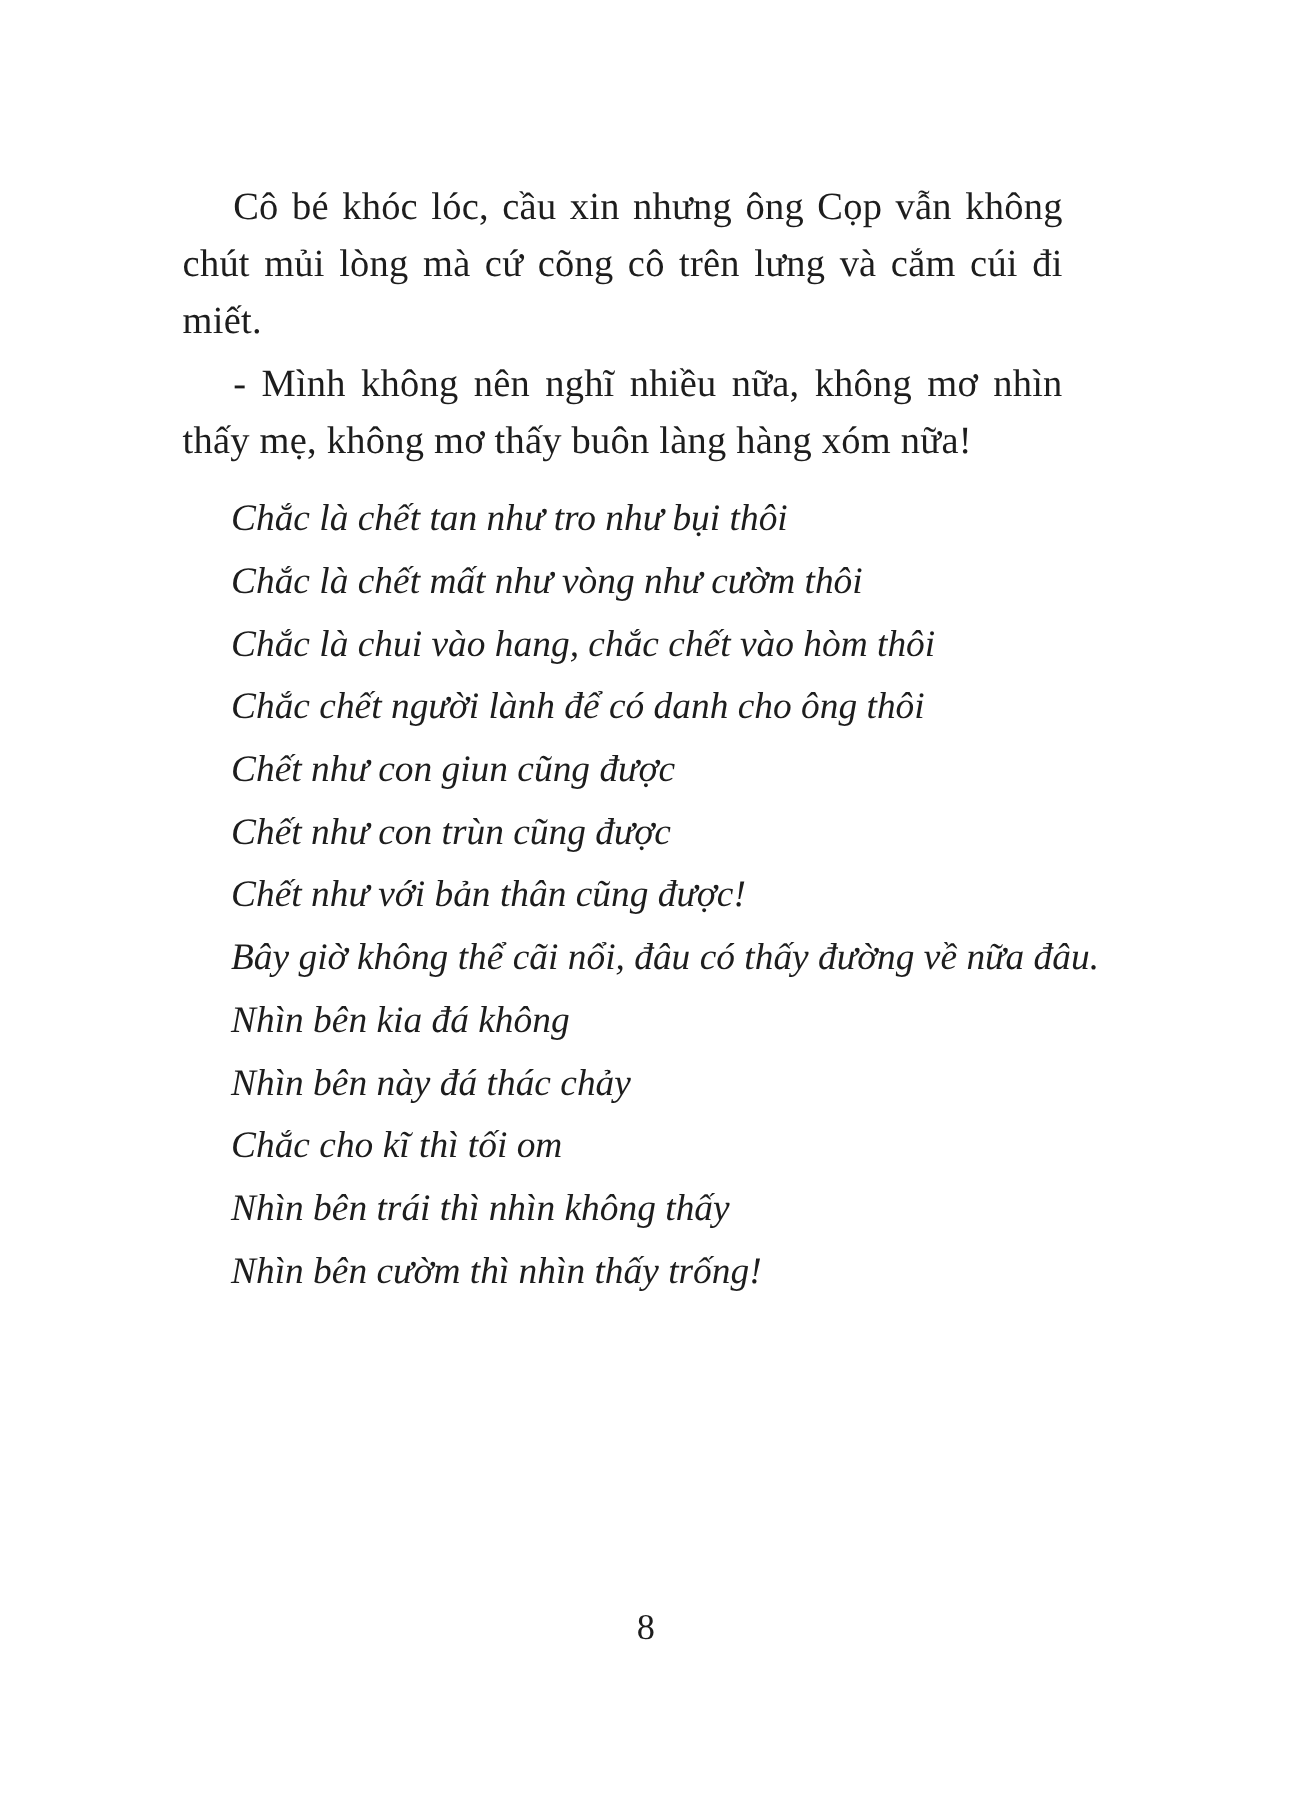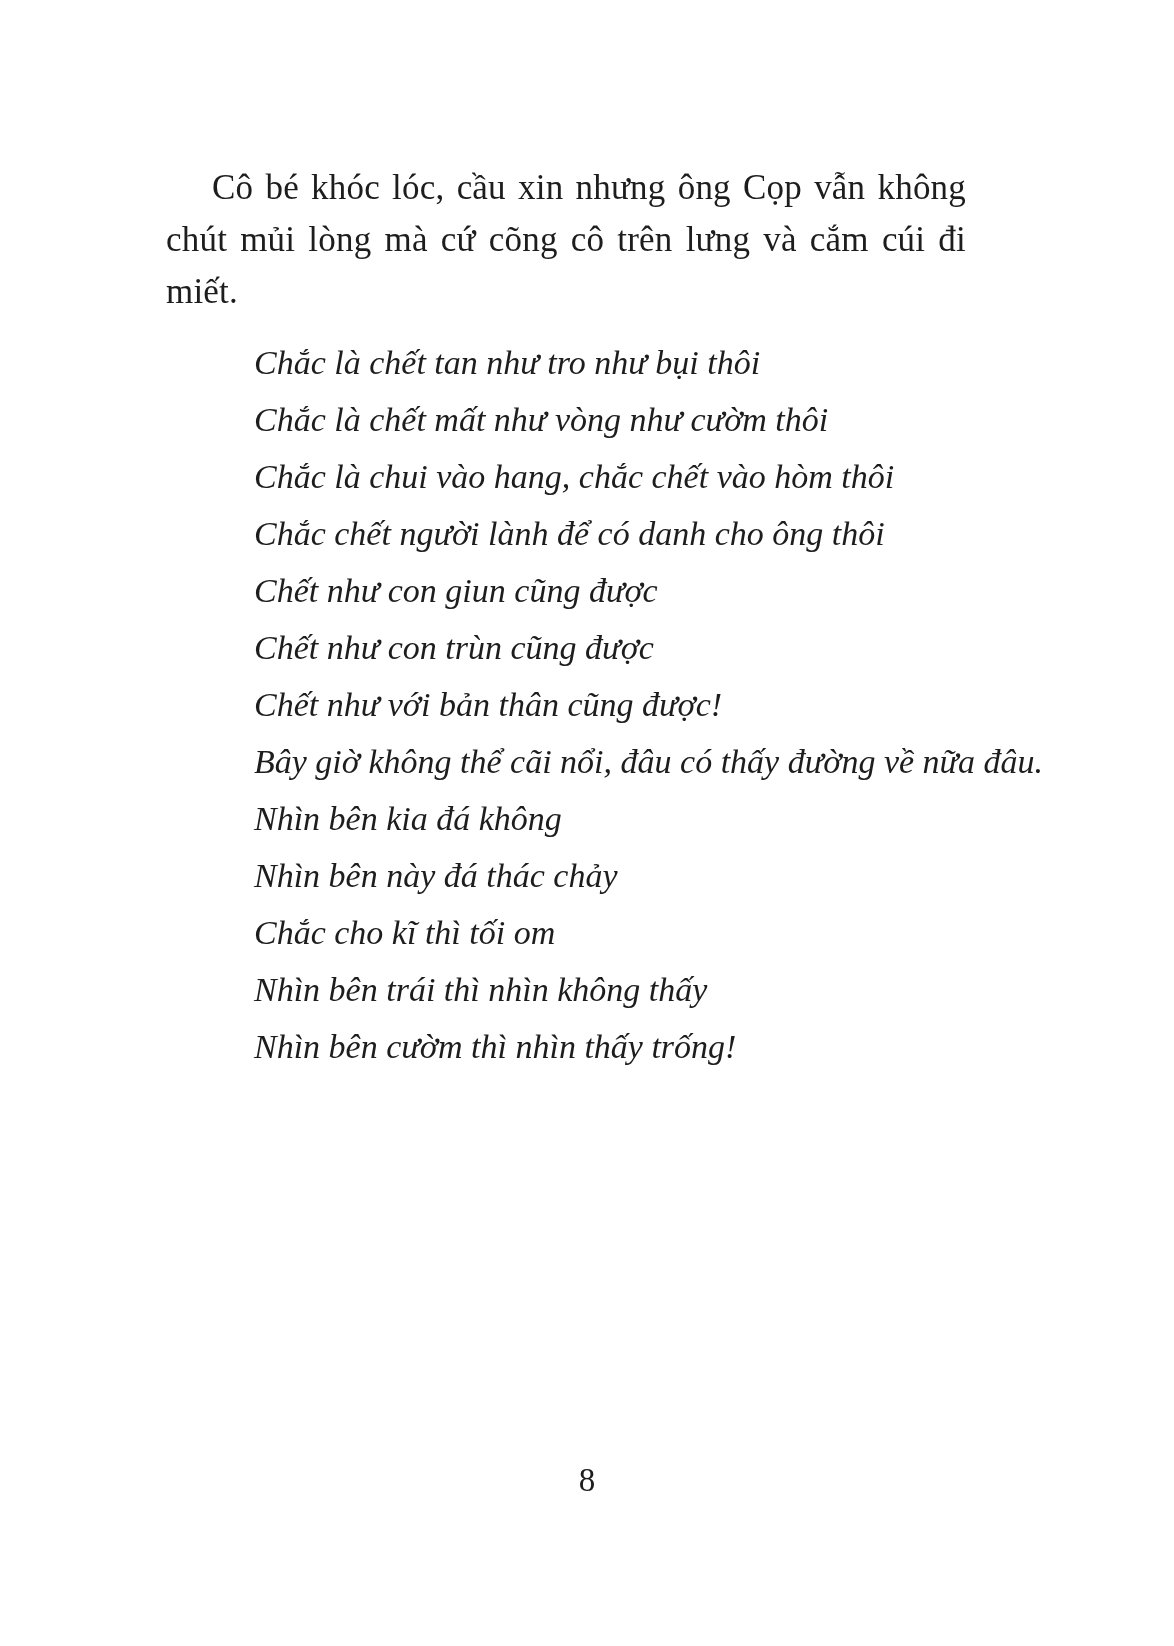--- a/index.html
+++ b/index.html
@@ -26,21 +26,21 @@
   .body-para {
     font-size: 35px;
     line-height: 52px;
     text-align: justify;
     text-indent: 46px;
     margin: 0 0 5px 0;
     letter-spacing: 0.2px;
   }
   .verse {
     margin-top: 28px;
-    margin-left: 88px;
+    margin-left: 44px;
   }
   .verse-line {
     font-style: italic;
     font-size: 34px;
     line-height: 34px;
     margin-bottom: 23px;
     white-space: nowrap;
   }
   .page-number {
     position: absolute;
@@ -51,20 +51,21 @@
     font-size: 33px;
     color: #1d1d1d;
   }
 </style>
 </head>
 <body>
 
 <div class="page">
   <div class="content">
     <p class="body-para">Cô bé khóc lóc, cầu xin nhưng ông Cọp vẫn không chút mủi lòng mà cứ cõng cô trên lưng và cắm cúi đi miết.</p>
+    <p class="body-para">- Mình không nên nghĩ nhiều nữa, không mơ nhìn thấy mẹ, không mơ thấy buôn làng hàng xóm nữa!</p>
 
     <div class="verse">
       <div class="verse-line">Chắc là chết tan như tro như bụi thôi</div>
       <div class="verse-line">Chắc là chết mất như vòng như cườm thôi</div>
       <div class="verse-line">Chắc là chui vào hang, chắc chết vào hòm thôi</div>
       <div class="verse-line">Chắc chết người lành để có danh cho ông thôi</div>
       <div class="verse-line">Chết như con giun cũng được</div>
       <div class="verse-line">Chết như con trùn cũng được</div>
       <div class="verse-line">Chết như với bản thân cũng được!</div>
       <div class="verse-line">Bây giờ không thể cãi nổi, đâu có thấy đường về nữa đâu.</div>

